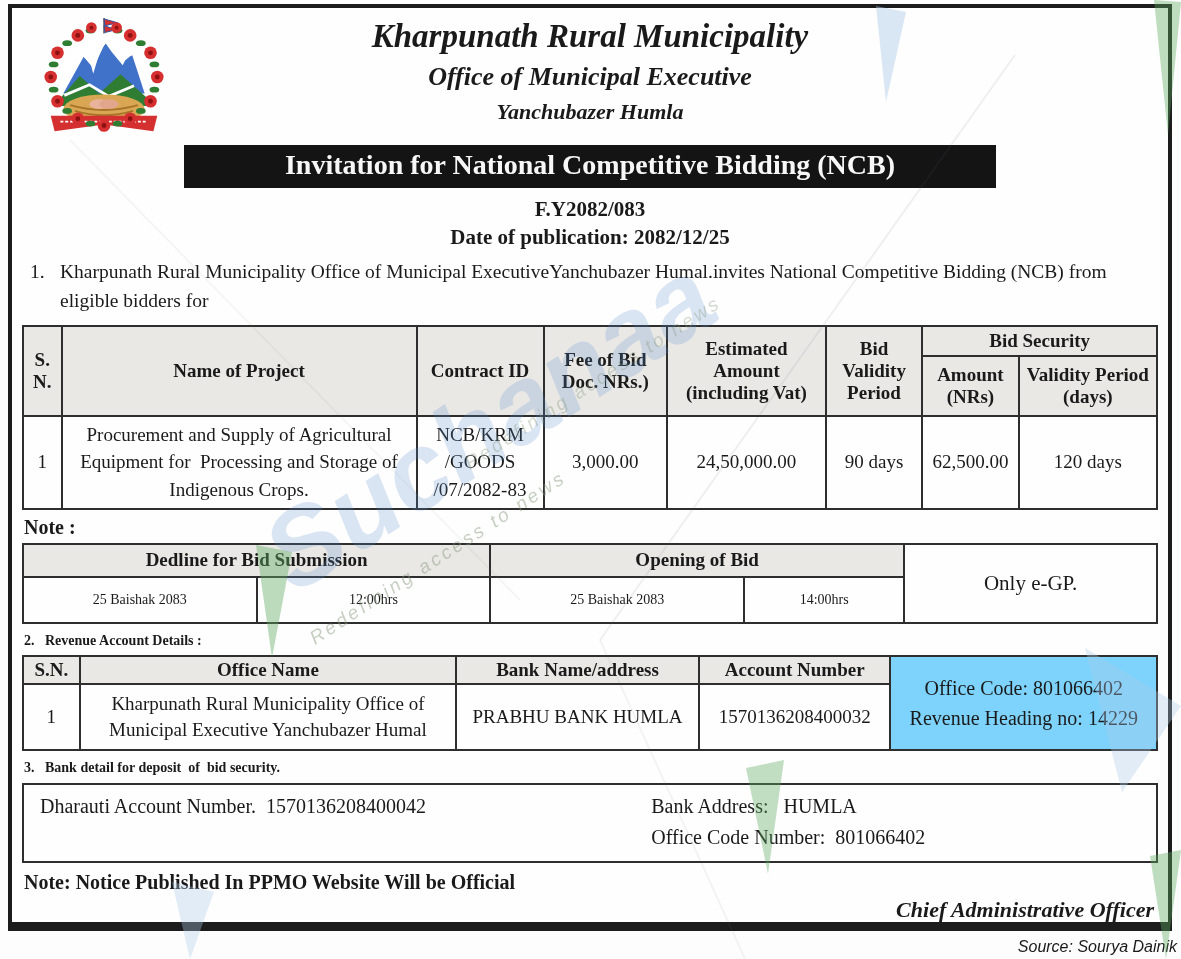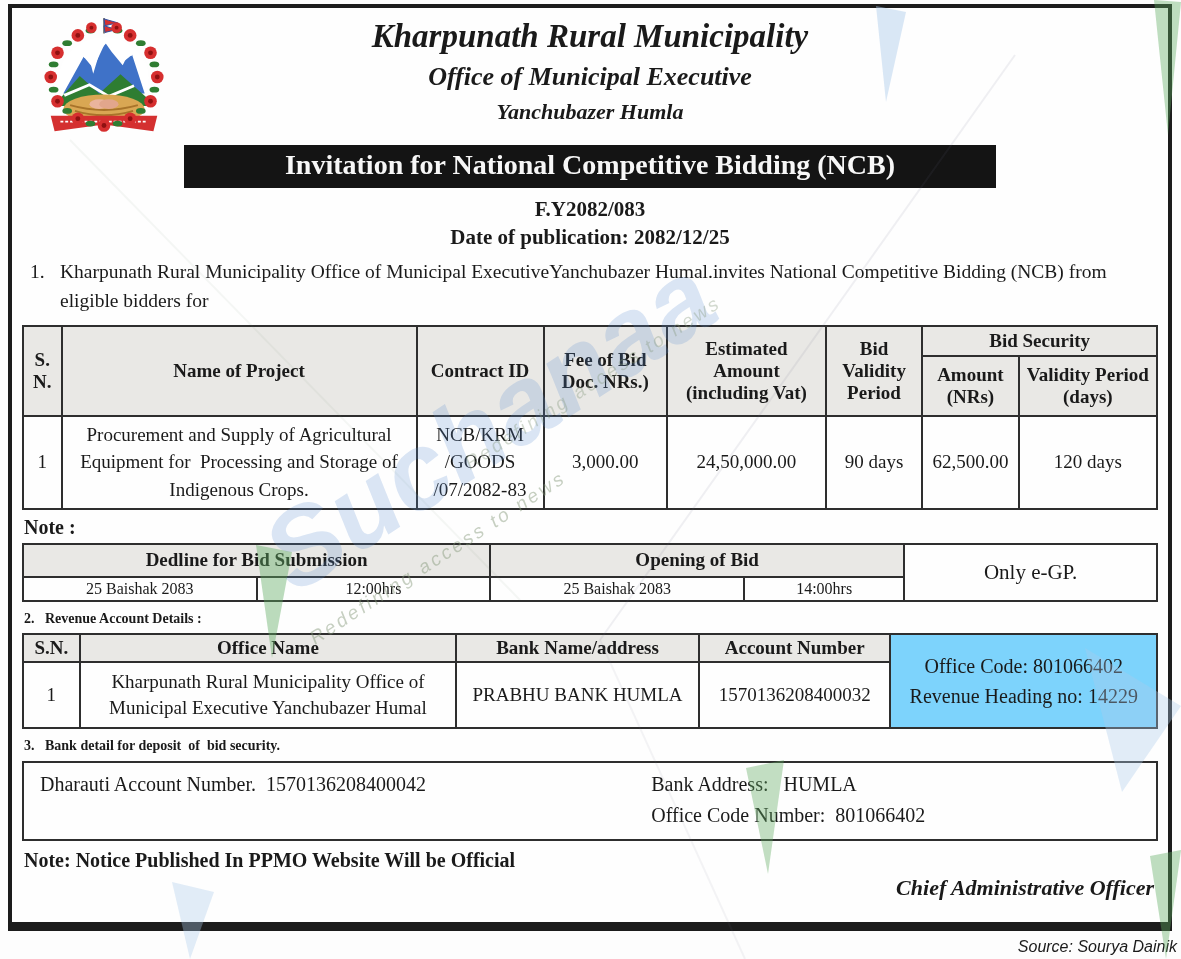--- a/index.html
+++ b/index.html
@@ -33,21 +33,21 @@
   td { background:transparent; }
   .pre { white-space:pre-wrap; }
 
   .bid-head-top  { height:30px; }
   .bid-head-bot  { height:60px; }
   .bid-data-row  { height:93px; }
   .bid-data-row td { line-height:1.45; }
 
   .note-label { font-weight:bold; font-size:20px; margin:6px 0 4px 2px; }
   .sched-head { height:33px;border-radius:14px; }
-  .sched-data { height:22px; font-size:16px; }
+  .sched-data { height:46px; font-size:14px; }
   .egp-cell { background:#fefefe; font-weight:normal; font-size:21px; }
 
   .sec-heading { font-weight:bold; font-size:14px; margin:9px 0 6px 2px; }
   .rev-head { height:26px; }
   .rev-data { height:66px; }
   .rev-data td { line-height:1.35; }
   .code-cell { background:#7dd3fc; font-weight:normal; font-size:20px; line-height:1.5; }
 
   .deposit-box { border:2px solid #2e2e2e; margin-top:7px; padding:6px 0 8px 0;
                  display:grid; grid-template-columns:54% 46%; font-size:20px; line-height:1.55; }

